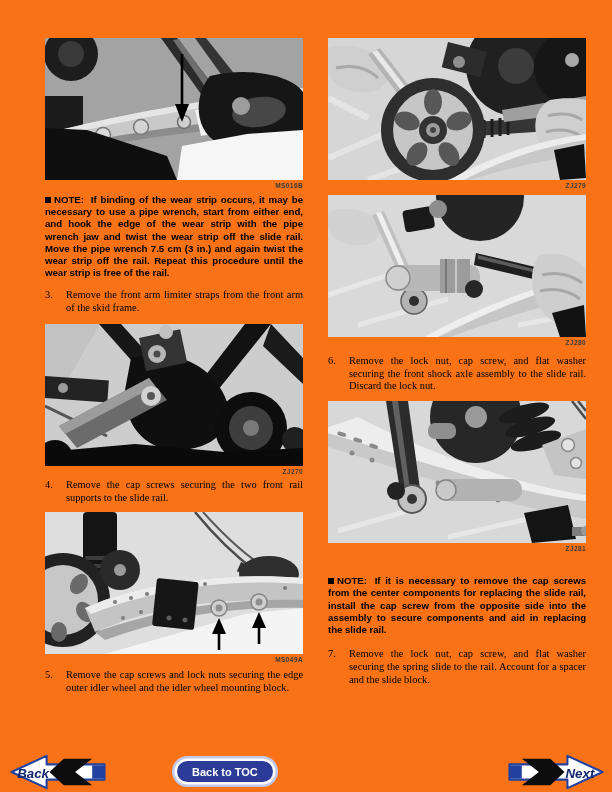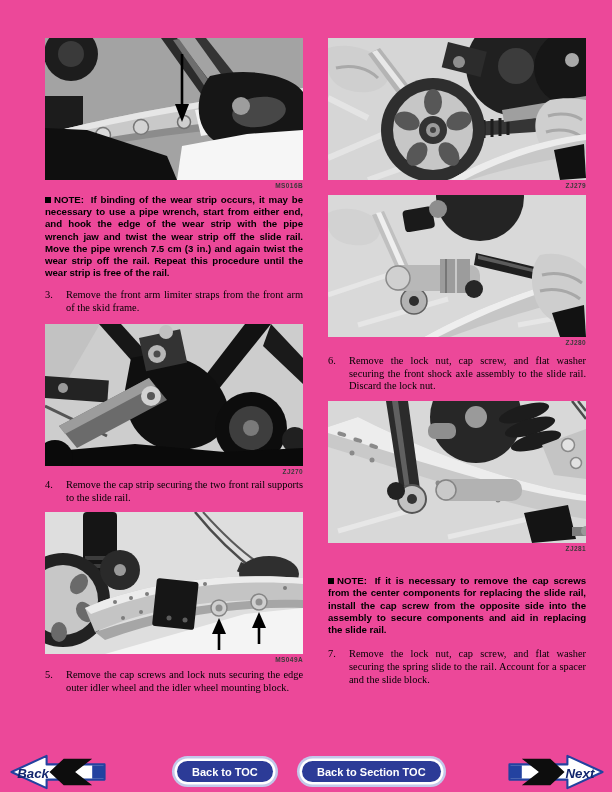--- a/index.html
+++ b/index.html
@@ -1,16 +1,16 @@
 <!DOCTYPE html>
 <html><head>
 <meta charset="utf-8">
 <style>
   html,body{margin:0;padding:0;background:#ffffff;}
-  .page{position:relative;width:612px;height:792px;background:#ec4899;overflow:hidden;
+  .page{position:relative;width:612px;height:792px;background:#f97316;overflow:hidden;
         font-family:"Liberation Serif",serif;}
   .col{position:absolute;top:38px;width:258px;}
   .col-left{left:45px;}
   .col-right{left:328px;}
   figure{margin:0;}
   .photo{display:block;width:258px;height:142px;}
   .photo-label{text-align:right;font-family:"Liberation Sans",sans-serif;
                font-weight:bold;font-size:6.5px;color:#3a3a3a;letter-spacing:.4px;
                height:9px;line-height:9px;margin-top:1px;}
   .note{font-family:"Liberation Sans",sans-serif;font-weight:bold;font-size:9.7px;
@@ -97,21 +97,21 @@
         <circle cx="206" cy="104" r="36" fill="#0d0d0d"></circle>
         <circle cx="206" cy="104" r="22" fill="#3e3e3e"></circle>
         <circle cx="206" cy="104" r="8" fill="#7a7a7a"></circle>
         <circle cx="250" cy="116" r="13" fill="#202020"></circle>
         <polygon points="0,128 90,120 180,128 258,124 258,142 0,142" fill="#0a0a0a"></polygon>
         <circle cx="10" cy="134" r="18" fill="#0a0a0a"></circle>
       </svg>
       <figcaption class="photo-label">ZJ270</figcaption>
     </figure>
 
-    <p class="step mt3"><span class="step-num">4.</span><span>Remove the cap strip securing the two front rail supports to the slide rail.</span></p>
+    <p class="step mt3"><span class="step-num">4.</span><span>Remove the cap screws securing the two front rail supports to the slide rail.</span></p>
 
     <figure class="mt8">
       <svg class="photo" viewBox="0 0 258 142" preserveAspectRatio="none">
         <rect width="258" height="142" fill="#dedede"></rect>
         <polygon points="60,142 200,102 258,96 258,142" fill="#f4f4f4"></polygon>
         <path d="M150,0 C168,22 190,44 212,60" stroke="#4a4a4a" stroke-width="2.5" fill="none"></path>
         <path d="M158,0 C176,20 196,40 218,54" stroke="#5a5a5a" stroke-width="2" fill="none"></path>
         <rect x="196" y="50" width="16" height="10" fill="#333" transform="rotate(24 196 50)"></rect>
         <ellipse cx="224" cy="62" rx="30" ry="18" fill="#2f2f2f"></ellipse>
         <rect x="38" y="0" width="34" height="66" rx="4" fill="#151515"></rect>
@@ -285,21 +285,20 @@
   </div>
 
   <svg class="nav-arrow nav-back" viewBox="0 0 104 40">
     <polygon points="3,20 40,3 40,12 101,12 101,28 40,28 40,37" fill="#ffffff" stroke="#2342a0" stroke-width="2.2" stroke-linejoin="round"></polygon>
     <polygon points="58,6 88,6 70,20 88,34 58,34 43,20" fill="#0d0d0d"></polygon>
     <rect x="88" y="13" width="13" height="14" fill="#2342a0"></rect>
     <text class="arrow-text" x="9" y="26" font-size="14" fill="#12266e">Back</text>
   </svg>
 
   <div class="pill pill-toc">Back to TOC</div>
-  <div class="pill pill-section">Back to Section TOC</div>
 
   <svg class="nav-arrow nav-next" viewBox="0 0 104 40">
     <polygon points="101,20 64,3 64,12 3,12 3,28 64,28 64,37" fill="#ffffff" stroke="#2342a0" stroke-width="2.2" stroke-linejoin="round"></polygon>
     <polygon points="46,6 16,6 34,20 16,34 46,34 61,20" fill="#0d0d0d"></polygon>
     <rect x="3" y="13" width="13" height="14" fill="#2342a0"></rect>
     <text class="arrow-text" x="62" y="26" font-size="14" fill="#12266e">Next</text>
   </svg>
 
 </div>
 

